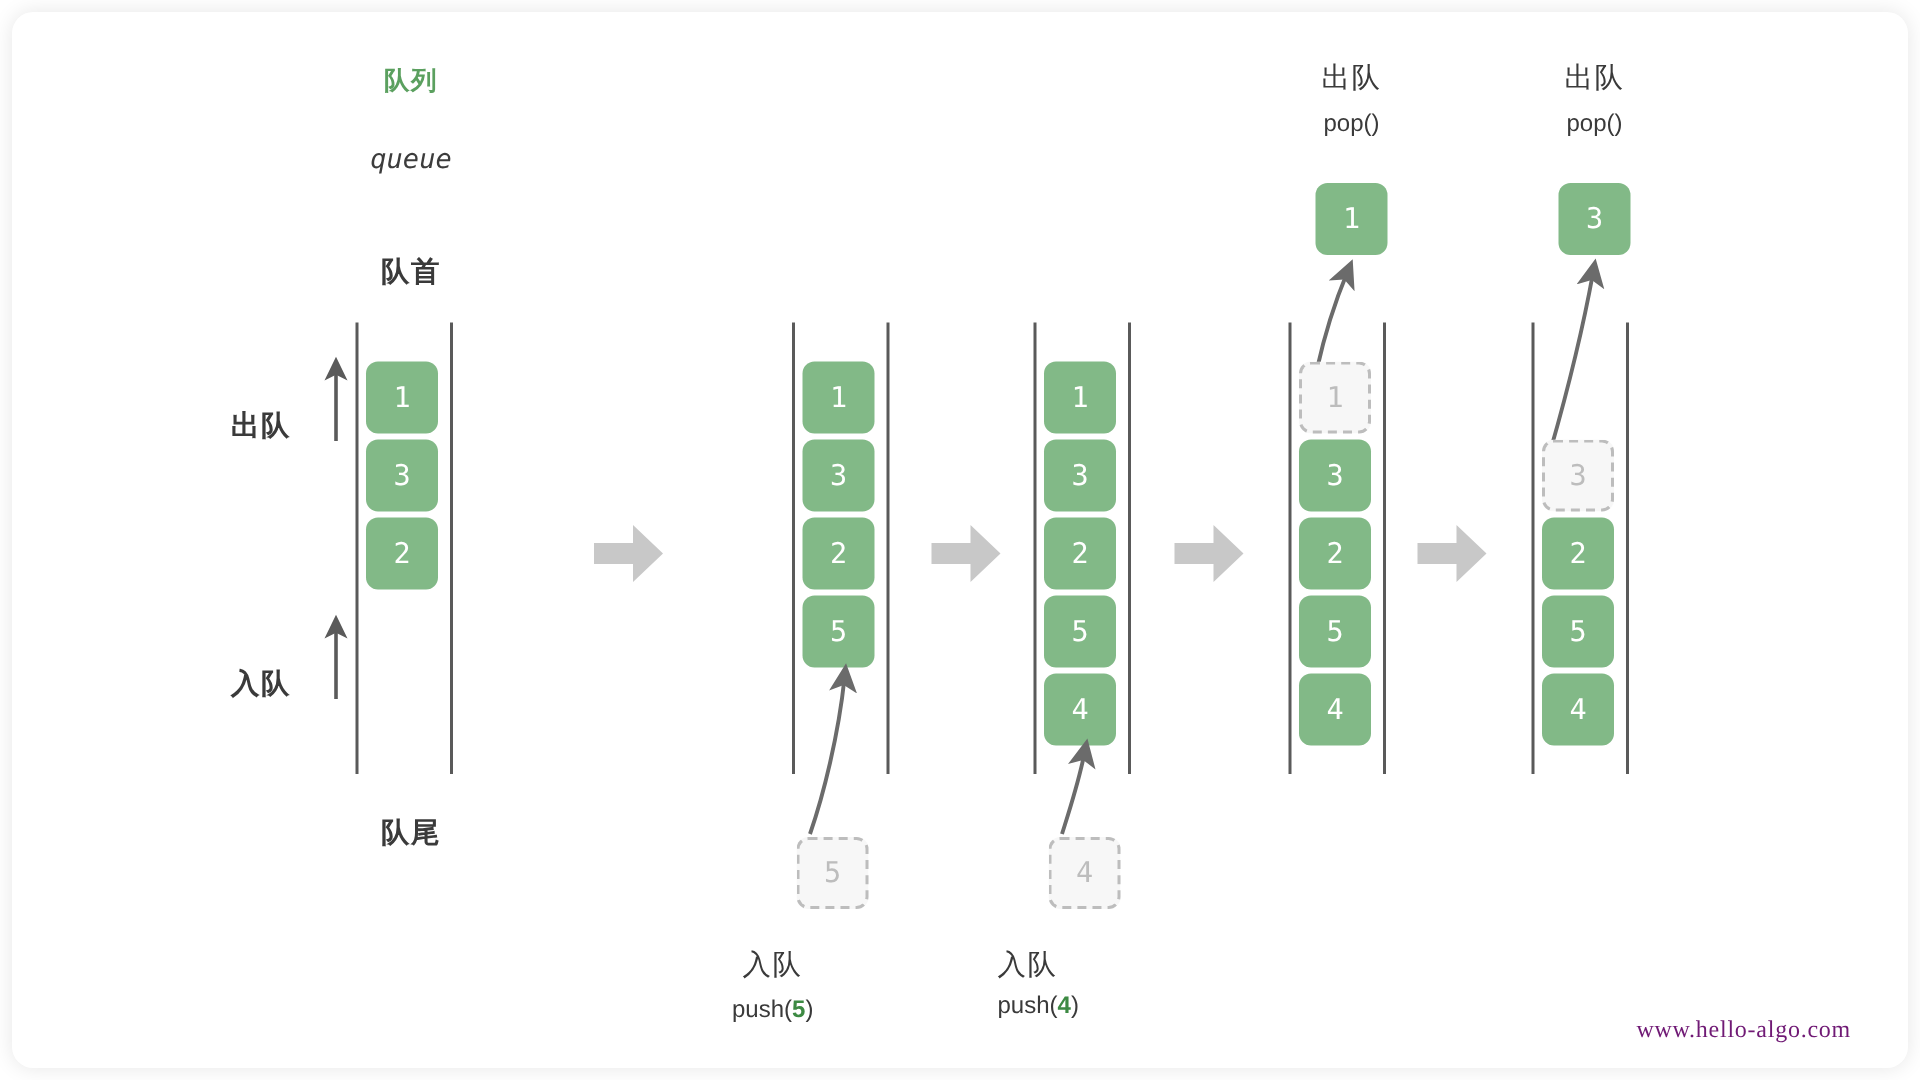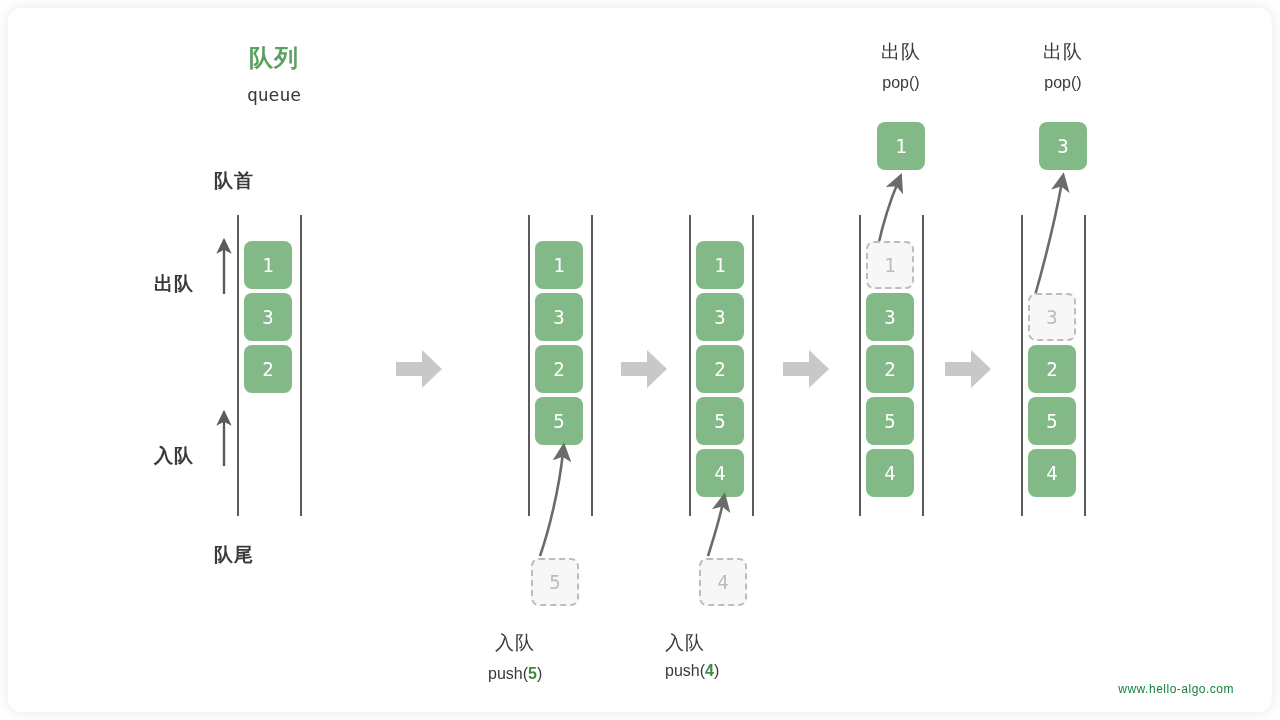--- a/index.html
+++ b/index.html
@@ -27,41 +27,41 @@
   .stage {
     position: absolute;
     left: 0; top: 0;
     width: 1264px;
     height: 704px;
   }
 
   
   .title-cn {
     position: absolute;
-    font-size: 24px;
+    font-size: 17px;
     font-weight: bold;
     color: #5ba05f;
     text-align: center;
     letter-spacing: 1px;
     white-space: nowrap;
   }
   .title-en {
     position: absolute;
     font-family: "DejaVu Sans Mono", monospace;
     font-size: 18px;
     color: #3c3c3c;
     text-align: center;
     white-space: nowrap;
   }
   .endlabel {
     position: absolute;
     font-size: 19px;
     font-weight: bold;
     color: #3a3a3a;
-    text-align: left;
+    text-align: center;
     white-space: nowrap;
     letter-spacing: 1px;
   }
   .sidelabel {
     position: absolute;
     font-size: 19px;
     font-weight: bold;
     color: #3a3a3a;
     white-space: nowrap;
     letter-spacing: 1px;
@@ -83,23 +83,23 @@
     white-space: nowrap;
   }
   .op-code .hl {
     color: #3d8a43;
     font-weight: bold;
   }
   .watermark {
     position: absolute;
     right: 38px;
     bottom: 16px;
-    font-family: Liberation Sans, sans-serif;
-    font-size: 12px;
-    color: #15803d;
+    font-family: Liberation Serif, serif;
+    font-size: 16px;
+    color: #701a75;
     letter-spacing: 0.5px;
   }
 
   
   .rail {
     position: absolute;
     width: 1.6px;
     background: #5a5a5a;
   }
   .cell {
@@ -130,21 +130,21 @@
   }
   svg { display: block; overflow: visible; }
 </style>
 </head>
 <body>
 
 <div id="card">
 <div class="stage">
 
   <div class="title-cn" style="left:206px; top:34px; width:120px;">队列</div>
-  <div class="title-en" style="left:206px; top:76px; width:120px;">queue</div>
+  <div class="title-en" style="left:206px; top:88px; width:120px;font-style:italic;">queue</div>
 
   <div class="endlabel" style="left:206px; top:160px; width:120px;">队首</div>
   <div class="endlabel" style="left:206px; top:534px; width:120px;">队尾</div>
 
   <div class="sidelabel" style="left:146px; top:263px;">出队</div>
   <svg class="thin-arrow" style="position:absolute; left:204px; top:232px;" width="24" height="56" viewBox="0 0 24 56">
     <defs>
       <marker id="tip" markerWidth="7" markerHeight="7" refX="3.2" refY="3.2" orient="auto">
         <path d="M0,0 L6.6,3.2 L0,6.4 L1.6,3.2 Z" fill="#5a5a5a"></path>
       </marker>

